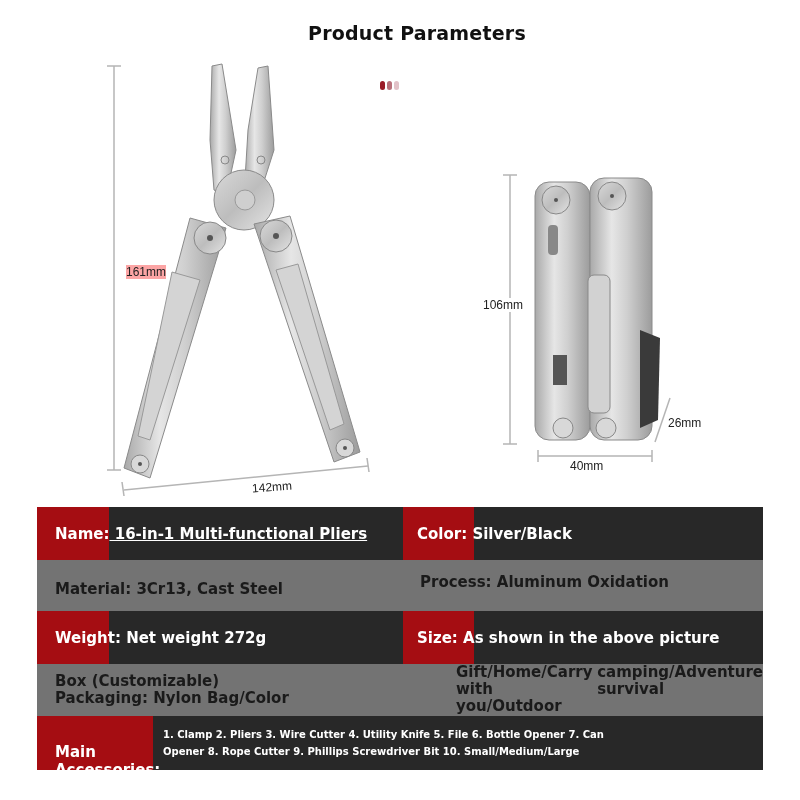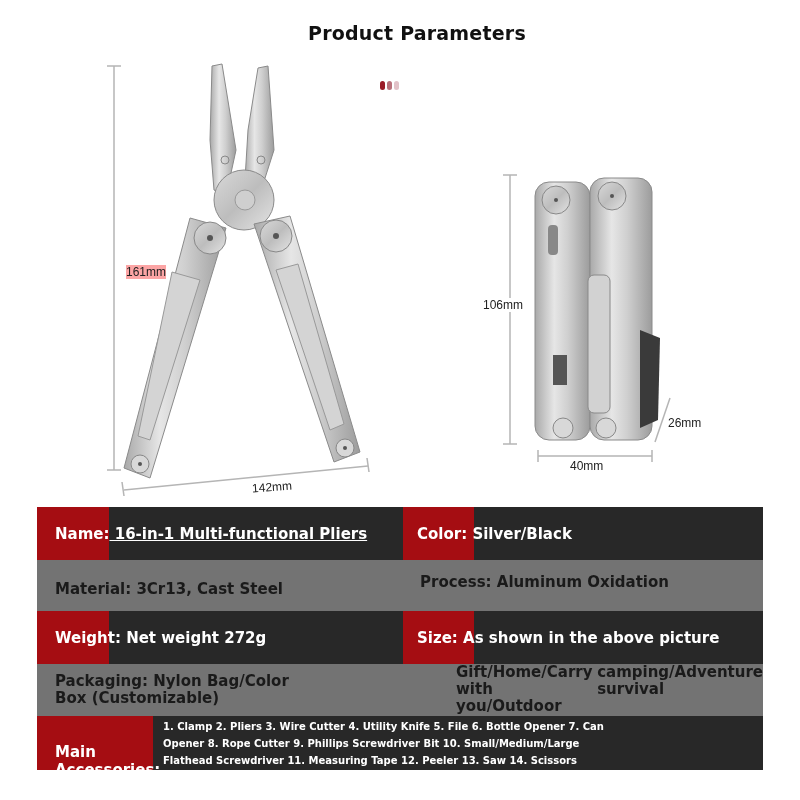--- a/index.html
+++ b/index.html
@@ -145,36 +145,35 @@
     </div>
     <div class="red" style="left:366px; width:71px;"></div>
     <div class="cell" style="left:380px;">
       <span>Size:</span>
         <span style="white-space:pre;"> As shown in the above picture</span>
     </div>
   </div>
 
   <div class="row light" style="height:52px;">
     <div class="cell multiline" style="left:18px; flex-direction:column; justify-content:center; align-items:flex-start;">
+      <span>Box (Customizable)</span>
       <span>Packaging: Nylon Bag/Color</span>
-      <span>Box (Customizable)</span>
     </div>
     <div class="cell" style="left:328px;margin-top:36px;">Purpose:</div>
     <div class="cell multiline" style="left:419px; flex-direction:row; justify-content:center; align-items:flex-start;">
       <span>Gift/Home/Carry with you/Outdoor</span>
       <span>camping/Adventure survival</span>
     </div>
   </div>
 
   <div class="row dark" style="height:54px;">
     <div class="red" style="left:0; width:116px;"></div>
     <div class="cell acc-label" style="left:18px; flex-direction:column; justify-content:center; align-items:flex-start; padding-top:18px;">
       <span>Main</span>
       <span>Accessories:</span>
     </div>
     <div class="cell acc-text" style="left:126px; flex-direction:column; justify-content:center; align-items:flex-start;">
       <span style="white-space:nowrap;">1. Clamp 2. Pliers 3. Wire Cutter 4. Utility Knife 5. File 6. Bottle Opener 7. Can</span>
       <span style="white-space:nowrap;">Opener 8. Rope Cutter 9. Phillips Screwdriver Bit 10. Small/Medium/Large</span>
-      <span style="white-space:nowrap;">Flathead Screwdriver 11. Measuring Tape 12. Peeler 13. Saw 14. Scissors</span>
     </div>
   </div>
 
 </div>
 
 </body></html>

